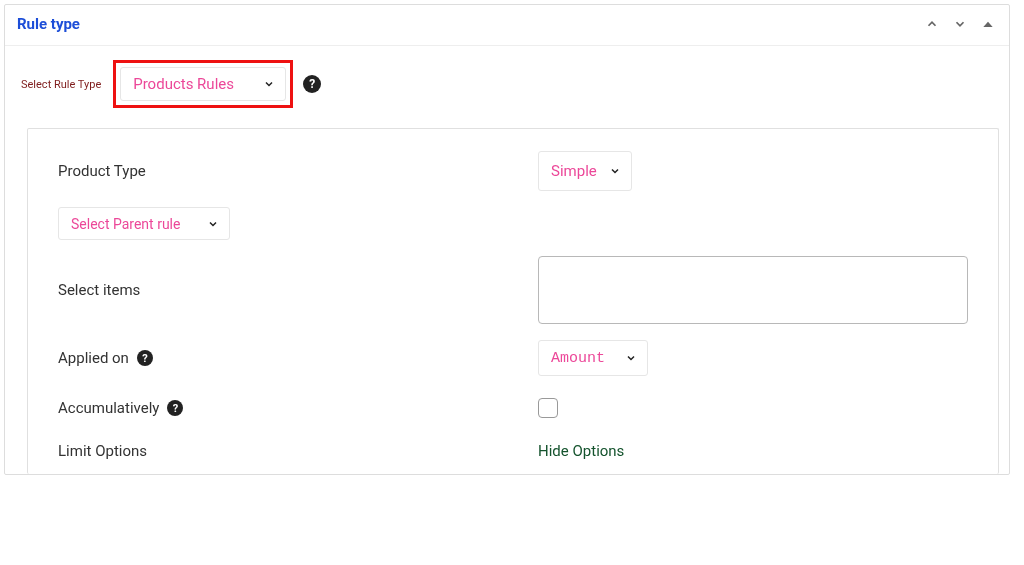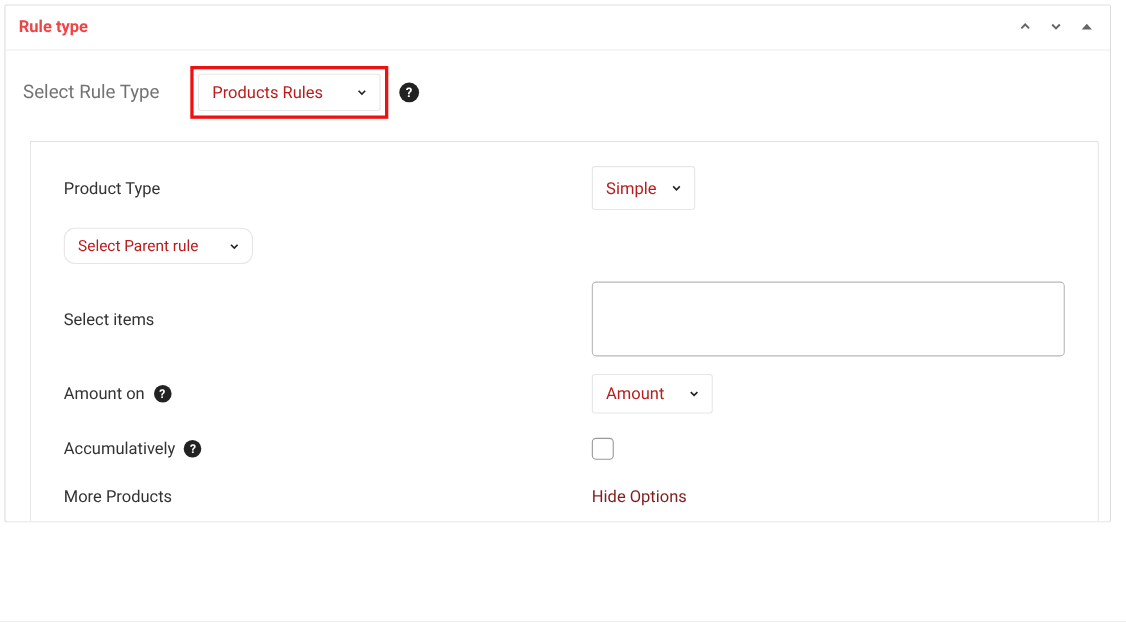--- a/index.html
+++ b/index.html
@@ -19,21 +19,21 @@
     .panel-header {
       display: flex;
       align-items: center;
       justify-content: space-between;
       padding: 10px 14px 12px 12px;
       border-bottom: 1px solid #eee;
     }
     .panel-title {
       font-weight: 700;
       font-size: 15px;
-      color: #ef4444;
+      color: #1d4ed8;
     }
     .header-icons {
       display: flex;
       align-items: center;
       gap: 14px;
     }
     .header-icon {
       width: 14px;
       height: 14px;
       display: inline-flex;
@@ -43,47 +43,47 @@
     }
     .header-icon svg { width: 14px; height: 14px; }
 
     .row-top {
       display: flex;
       align-items: center;
       padding: 14px 16px;
       gap: 10px;
     }
     .label-top {
-      color: #737373;
-      font-size: 17px;
-      margin-right: 18px;
+      color: #7f1d1d;
+      font-size: 11px;
+      margin-right: 2px;
     }
     .select-highlight {
       border: 3px solid #e11;
       padding: 4px;
       display: inline-block;
     }
     .select-box {
       display: inline-flex;
       align-items: center;
       justify-content: space-between;
       background: #fff;
       border: 1px solid #e6e6e6;
       height: 36px;
       padding: 0 10px 0 12px;
       min-width: 170px;
       font-size: 15px;
-      color: #b91c1c;
+      color: #ec4899;
       cursor: pointer;
       border-radius: 3px;
     }
     .select-box.small { min-width: 92px; height: 40px; }
     .select-box.medium { min-width: 166px; height: 34px; }
-    .select-box.parent { min-width: 172px; height: 33px; font-size: 14px; border-radius: 10px; }
-    .select-box.amount { min-width: 110px; height: 36px; }
+    .select-box.parent { min-width: 172px; height: 33px; font-size: 14px; }
+    .select-box.amount { min-width: 110px; height: 36px; font-family: Liberation Mono, monospace; }
     .chev {
       margin-left: 12px;
       display: inline-flex;
     }
     .chev svg { width: 12px; height: 12px; }
 
     .help-icon {
       display: inline-flex;
       align-items: center;
       justify-content: center;
@@ -140,21 +140,21 @@
     }
     .checkbox {
       width: 20px;
       height: 20px;
       border: 1px solid #999;
       border-radius: 4px;
       background: #fff;
       cursor: pointer;
     }
     .link {
-      color: #7f1d1d;
+      color: #14532d;
       font-size: 15px;
       cursor: pointer;
     }
     .help-inline {
       display: inline-flex;
       align-items: center;
       justify-content: center;
       width: 16px;
       height: 16px;
       border-radius: 50%;
@@ -236,21 +236,21 @@
     <div class="form-row tall">
       <div class="form-label">Select items</div>
       <div class="form-control">
         <div class="multi-box"></div>
       </div>
     </div>
 
 
     <div class="form-row">
       <div class="form-label">
-        <span>Amount on</span>
+        <span>Applied on</span>
         <span class="help-inline">?</span>
       </div>
       <div class="form-control">
         <div class="select-box amount">
           <span>Amount</span>
           <span class="chev">
             <svg viewBox="0 0 24 24" fill="none" stroke="#222" stroke-width="3">
                 <polyline points="6 9 12 15 18 9"></polyline>
               </svg>
           </span>
@@ -262,20 +262,20 @@
       <div class="form-label">
         <span>Accumulatively</span>
         <span class="help-inline">?</span>
       </div>
       <div class="form-control">
         <div class="checkbox"></div>
       </div>
     </div>
 
     <div class="form-row" style="min-height:30px;padding-bottom:0">
-      <div class="form-label">More Products</div>
+      <div class="form-label">Limit Options</div>
       <div class="form-control">
         <span class="link">Hide Options</span>
       </div>
     </div>
 
   </div>
 </div>
 
 </body></html>

